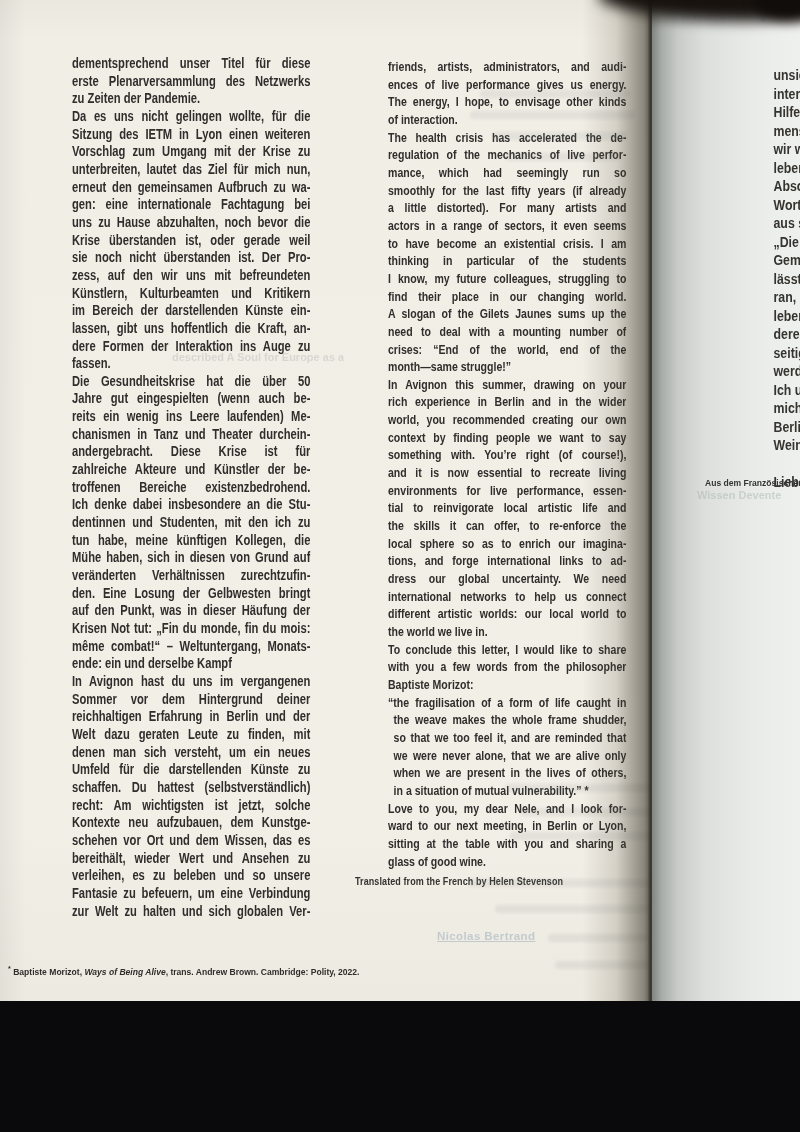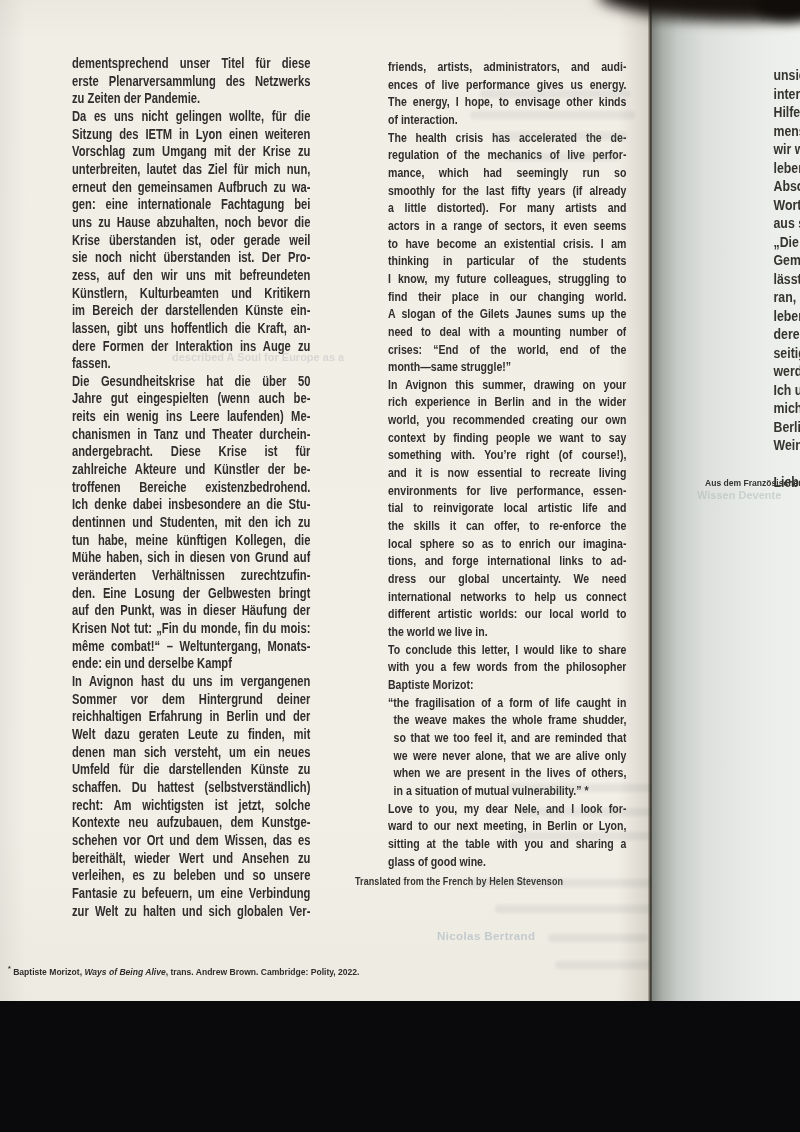--- a/index.html
+++ b/index.html
@@ -1,21 +1,21 @@
 <!DOCTYPE html>
 <html><head>
 <meta charset="utf-8">
 <style>
   html,body{margin:0;padding:0;background:#070708;}
   .scene{position:relative;width:800px;height:1132px;overflow:hidden;background:#070708;
          font-family:"Liberation Sans",sans-serif;}
   
   .page-left{position:absolute;left:0;top:0;width:652px;height:1001px;
     background:linear-gradient(180deg,#ebe8df 0,#f1eee6 40px,#f2efe7 820px,#edeae1 1001px);
-    overflow:hidden;padding-left:36px;}
+    overflow:hidden;}
   .page-left::before{content:"";position:absolute;inset:0;
     background:linear-gradient(90deg,rgba(0,0,0,.05) 0,rgba(0,0,0,0) 26px);}
   .page-left::after{content:"";position:absolute;top:0;right:0;width:70px;height:100%;
     background:linear-gradient(90deg,rgba(86,76,58,0) 0,rgba(86,76,58,.18) 34px,rgba(56,50,38,.55) 62px,rgba(40,36,28,.8) 70px);}
   
   .gutter{position:absolute;left:648px;top:0;width:6px;height:1001px;
     background:linear-gradient(90deg,#45403426,#38342c 45%,#57595366);}
   
   .page-right{position:absolute;left:652px;top:0;width:148px;height:1003px;overflow:hidden;
     background:linear-gradient(90deg,#81857f 0,#a9ada8 10px,#c8ccc8 26px,#dcdfdc 52px,#e6e8e5 86px,#ecEEeb 120px,#eef0ed 148px);}
@@ -46,21 +46,21 @@
   .footnote i{font-style:italic;}
   
   .col-right{left:105px;top:66px;width:220px;transform:scaleX(.85);
     font-size:14.5px;line-height:18.5px;font-weight:bold;color:#35342f;position:absolute;}
   .rline{white-space:nowrap;height:18.5px;}
   .credit-right{position:absolute;left:53px;top:477px;width:200px;font-size:9.5px;font-weight:bold;
     color:#343431;transform:scaleX(.9);transform-origin:0 0;white-space:nowrap;}
   
   .ghost{position:absolute;font-weight:bold;white-space:nowrap;pointer-events:none;}
   .g-soul{left:172px;top:351px;font-size:11px;color:#7d8288;opacity:.22;filter:blur(.4px);}
-  .g-nicolas{left:437px;top:930px;font-size:11.5px;color:#9fb0bd;opacity:.55;filter:blur(.3px);letter-spacing:.4px;}
+  .g-nicolas{left:437px;top:930px;font-size:11.5px;color:#9fb0bd;opacity:.55;filter:blur(.3px);letter-spacing:.4px;text-decoration:underline;}
   .g-kathrin{left:45px;top:489px;font-size:11px;color:#a9b6b6;opacity:.5;filter:blur(.4px);}
   .g-weiter{left:28px;top:8px;font-size:12px;color:#8e9dac;opacity:.4;filter:blur(.8px);letter-spacing:.5px;}
   .smudge{position:absolute;height:8px;border-radius:4px;background:rgba(122,128,132,.12);
     filter:blur(1.6px);pointer-events:none;}
 </style>
 </head>
 <body>
 
 <div class="scene">
 

